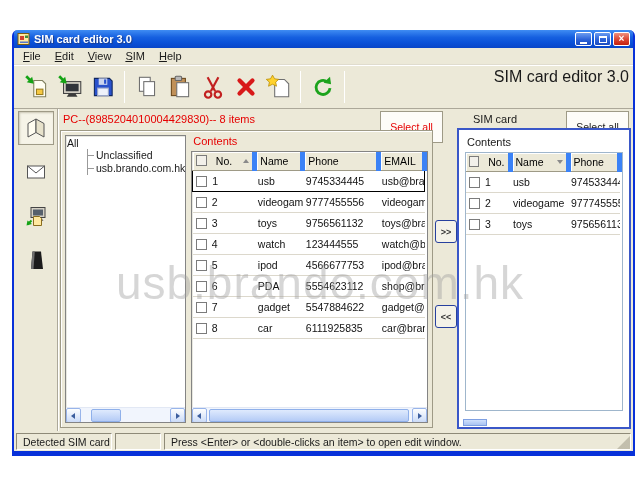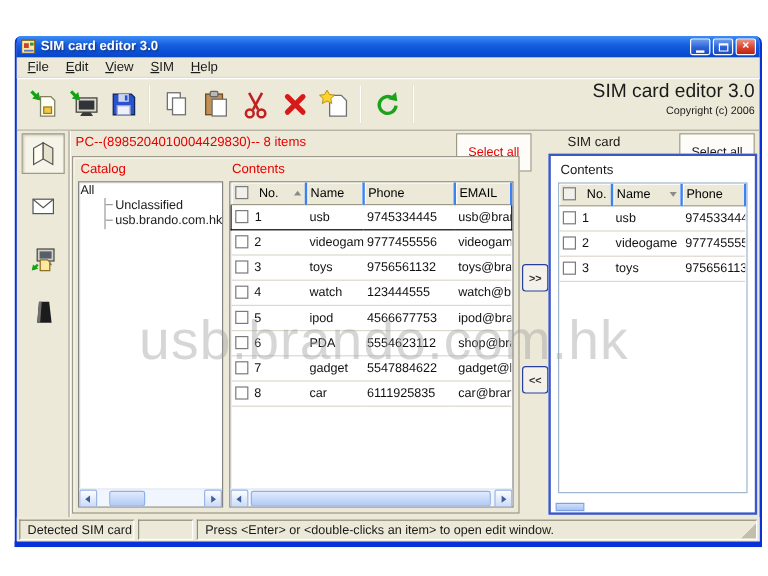--- a/index.html
+++ b/index.html
@@ -114,21 +114,21 @@
   .tree-child { white-space:nowrap; line-height:13px; }
   .tree-child::before {
     content:""; display:inline-block; width:6px; height:1px;
     border-top:1px solid #9a9a9a; vertical-align:middle; margin-right:2px;
   }
   
   table { border-collapse:collapse; width:100%; table-layout:fixed; }
   th {
     height:18px; font-size:10.5px; font-weight:normal; text-align:left;
     background:#ece9d8; padding:0 3px;
-    border-right:2px solid #3b82f6; border-bottom:1px solid #9e9a86;
+    border-right:5px solid #3b82f6; border-bottom:1px solid #9e9a86;
     box-shadow:inset 1px 1px 0 #fff; white-space:nowrap; overflow:hidden;
   }
   .th-flex { display:flex; align-items:center; gap:4px; }
   td {
     height:21px; font-size:10.5px; color:#111; padding:0 3px;
     border-bottom:1px solid #dcd8cc; white-space:nowrap; overflow:hidden;
   }
   tr.focused td { border-top:1px solid #000; border-bottom:1px solid #000; }
   tr.focused td:first-child { border-left:1px solid #000; }
   tr.focused td:last-child { border-right:1px solid #000; }
@@ -304,21 +304,20 @@
     <span class="tsep"></span>
     <button class="tbtn">
       <svg viewBox="0 0 26 26" width="28" height="28">
           <path d="M19.5 14a6.5 6.5 0 1 1-2.6-5.8" fill="none" stroke="#1ca31c" stroke-width="2.6"></path>
           <polygon points="19.5,3.5 20.5,10.5 13.5,9" fill="#1ca31c"></polygon>
         </svg>
     </button>
     <span class="tsep"></span>
     <div class="brand">
       <div class="brand-title">SIM card editor  3.0</div>
-      <div class="brand-copy">Copyright (c) 2006</div>
     </div>
   </div>
 
   <div class="content">
 
     <div class="side-toolbar">
       <button class="sbtn2 selected">
         <svg viewBox="0 0 24 24" width="24" height="24">
             <path d="M4 7.5l8-4.5v13.5l-8 4.5z" fill="#fffdf0" stroke="#555"></path>
             <path d="M20 7.5l-8-4.5v13.5l8 4.5z" fill="#e7e2cb" stroke="#555"></path>
@@ -350,21 +349,20 @@
 
     <div class="workspace">
 
       <div class="pc-title">PC--(8985204010004429830)-- 8 items</div>
       <button class="btn-selectall red">Select all</button>
       <span class="sim-card-label">SIM card</span>
       <button class="btn-selectall sim">Select all</button>
 
       <div class="main-panel">
         <div class="catalog-col">
-          <div class="panel-label-red">Catalog</div>
           <div class="white-box">
             <div class="tree">
               <div class="tree-root">All</div>
               <div class="tree-children">
                 <div class="tree-child">Unclassified</div>
                 <div class="tree-child">usb.brando.com.hk</div>
               </div>
             </div>
             <div class="hscroll">
               <span class="sb-btn sb-left"></span>

